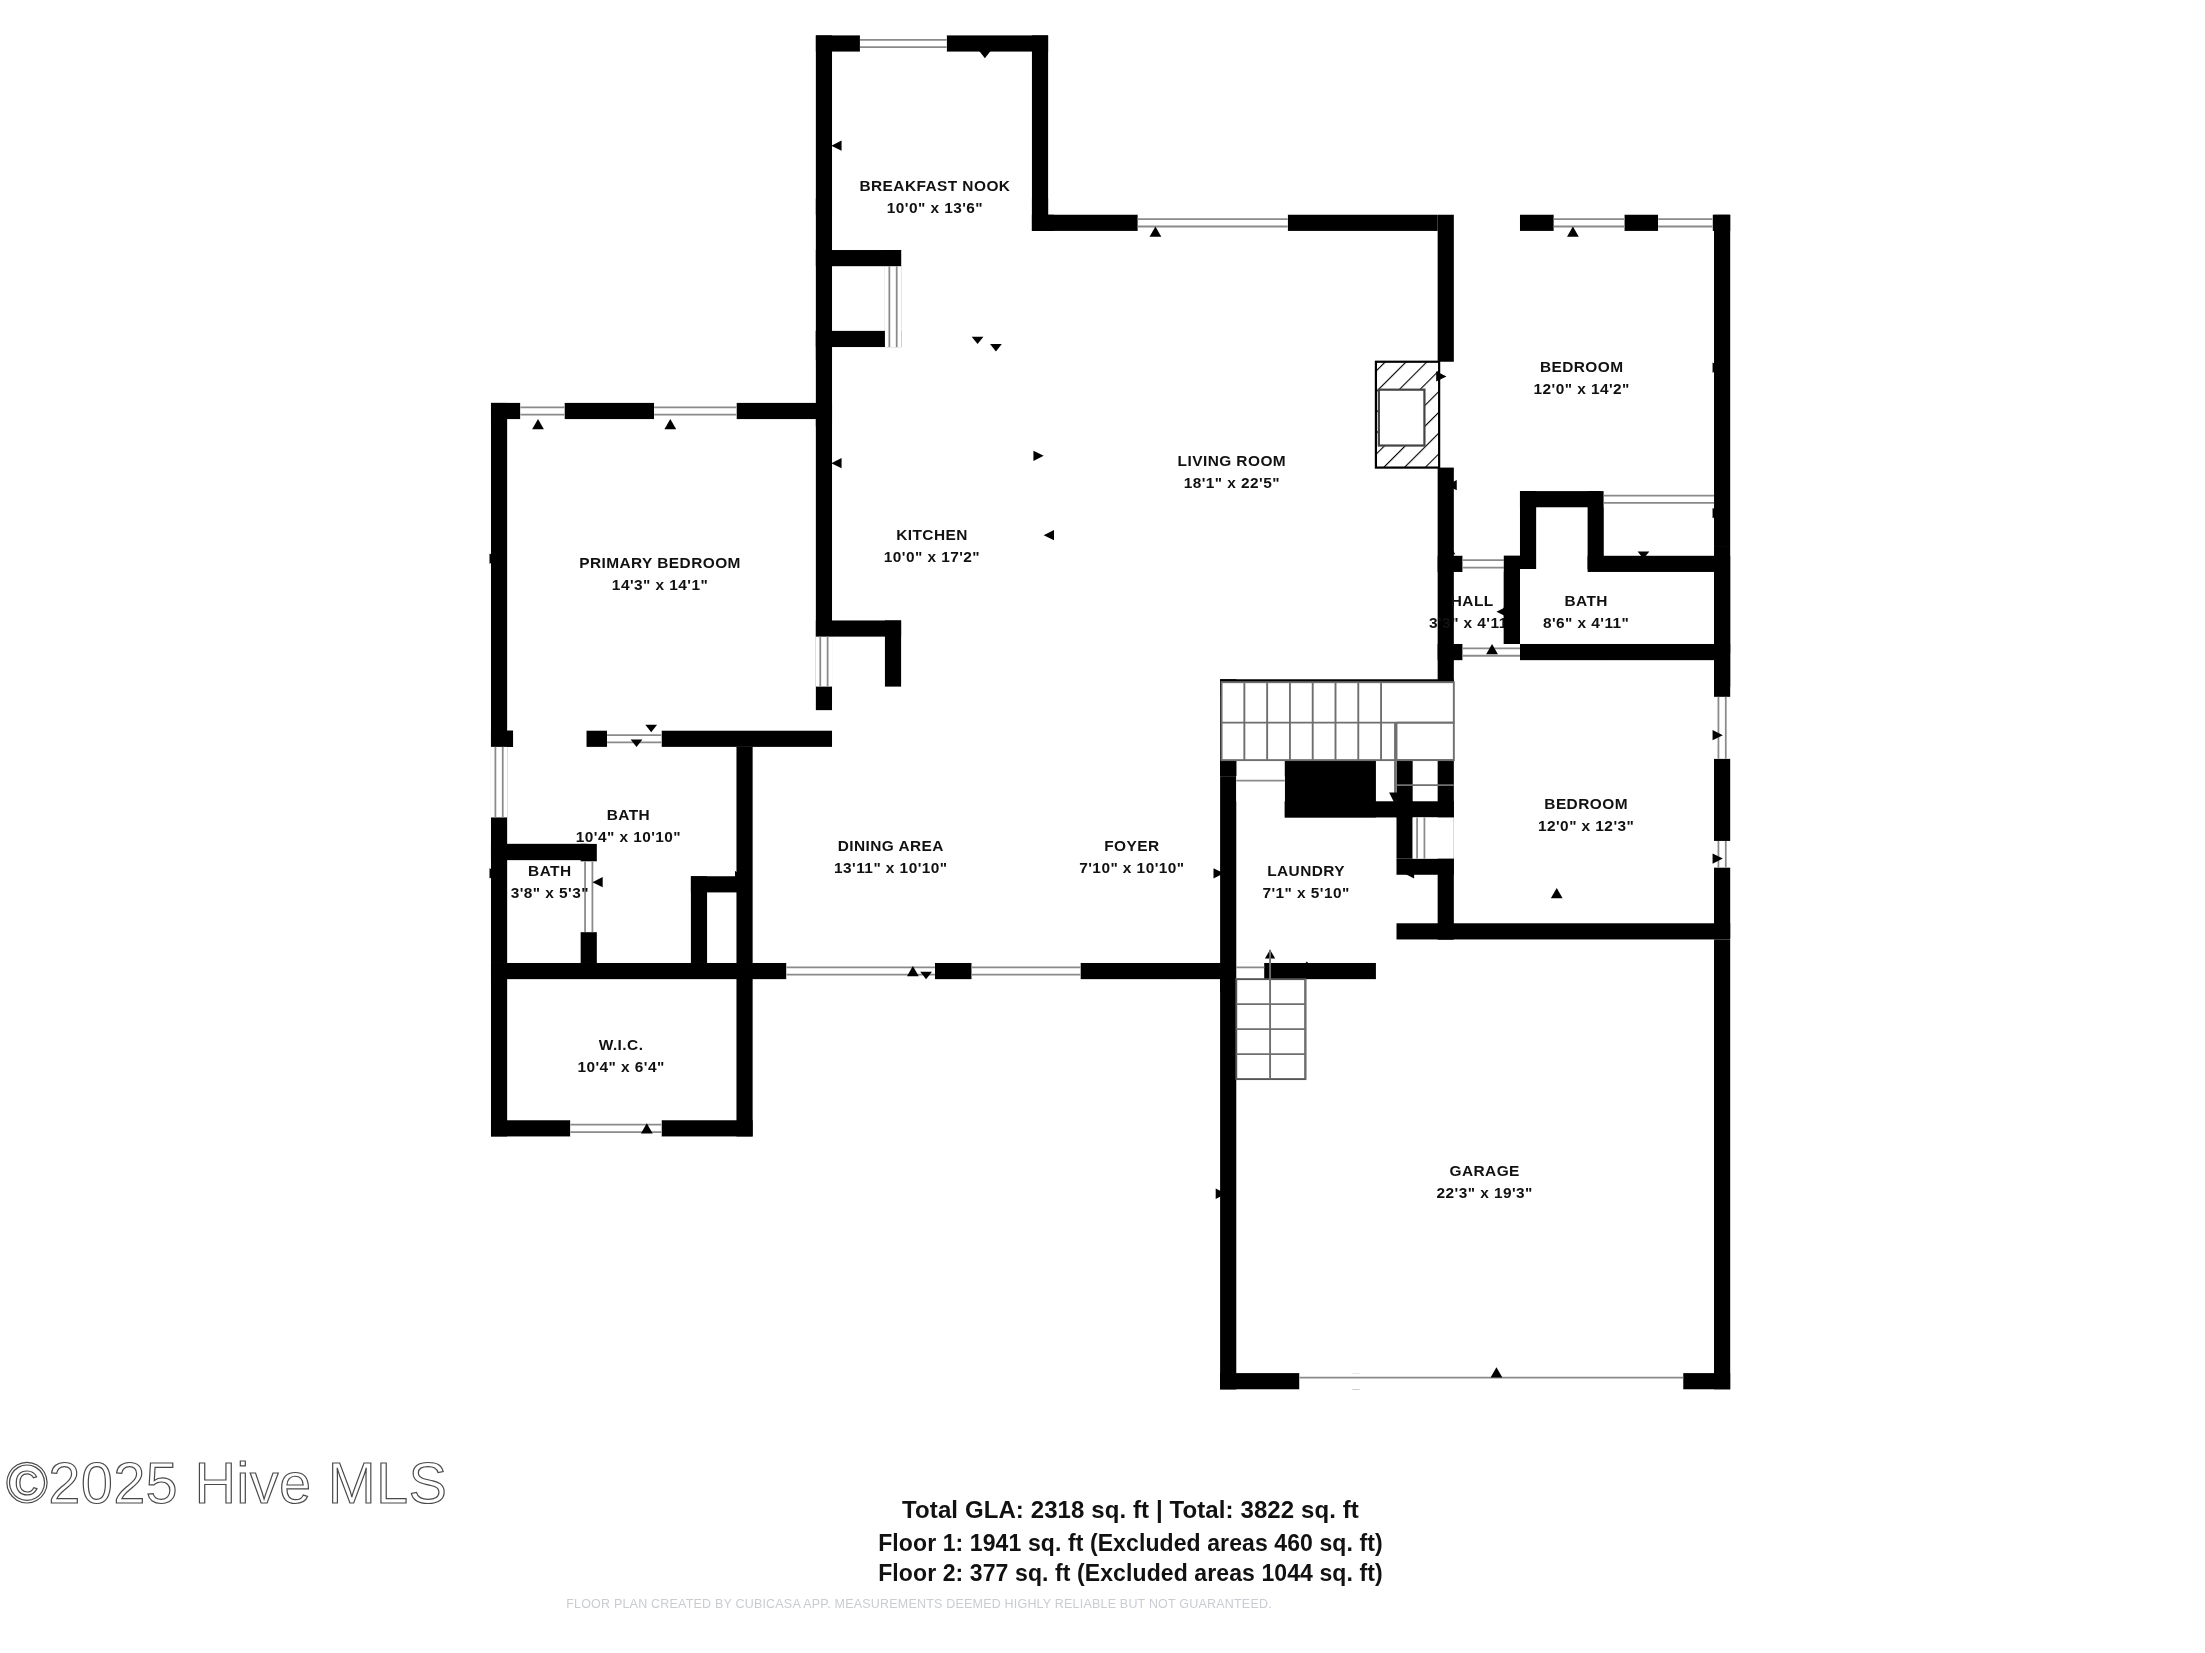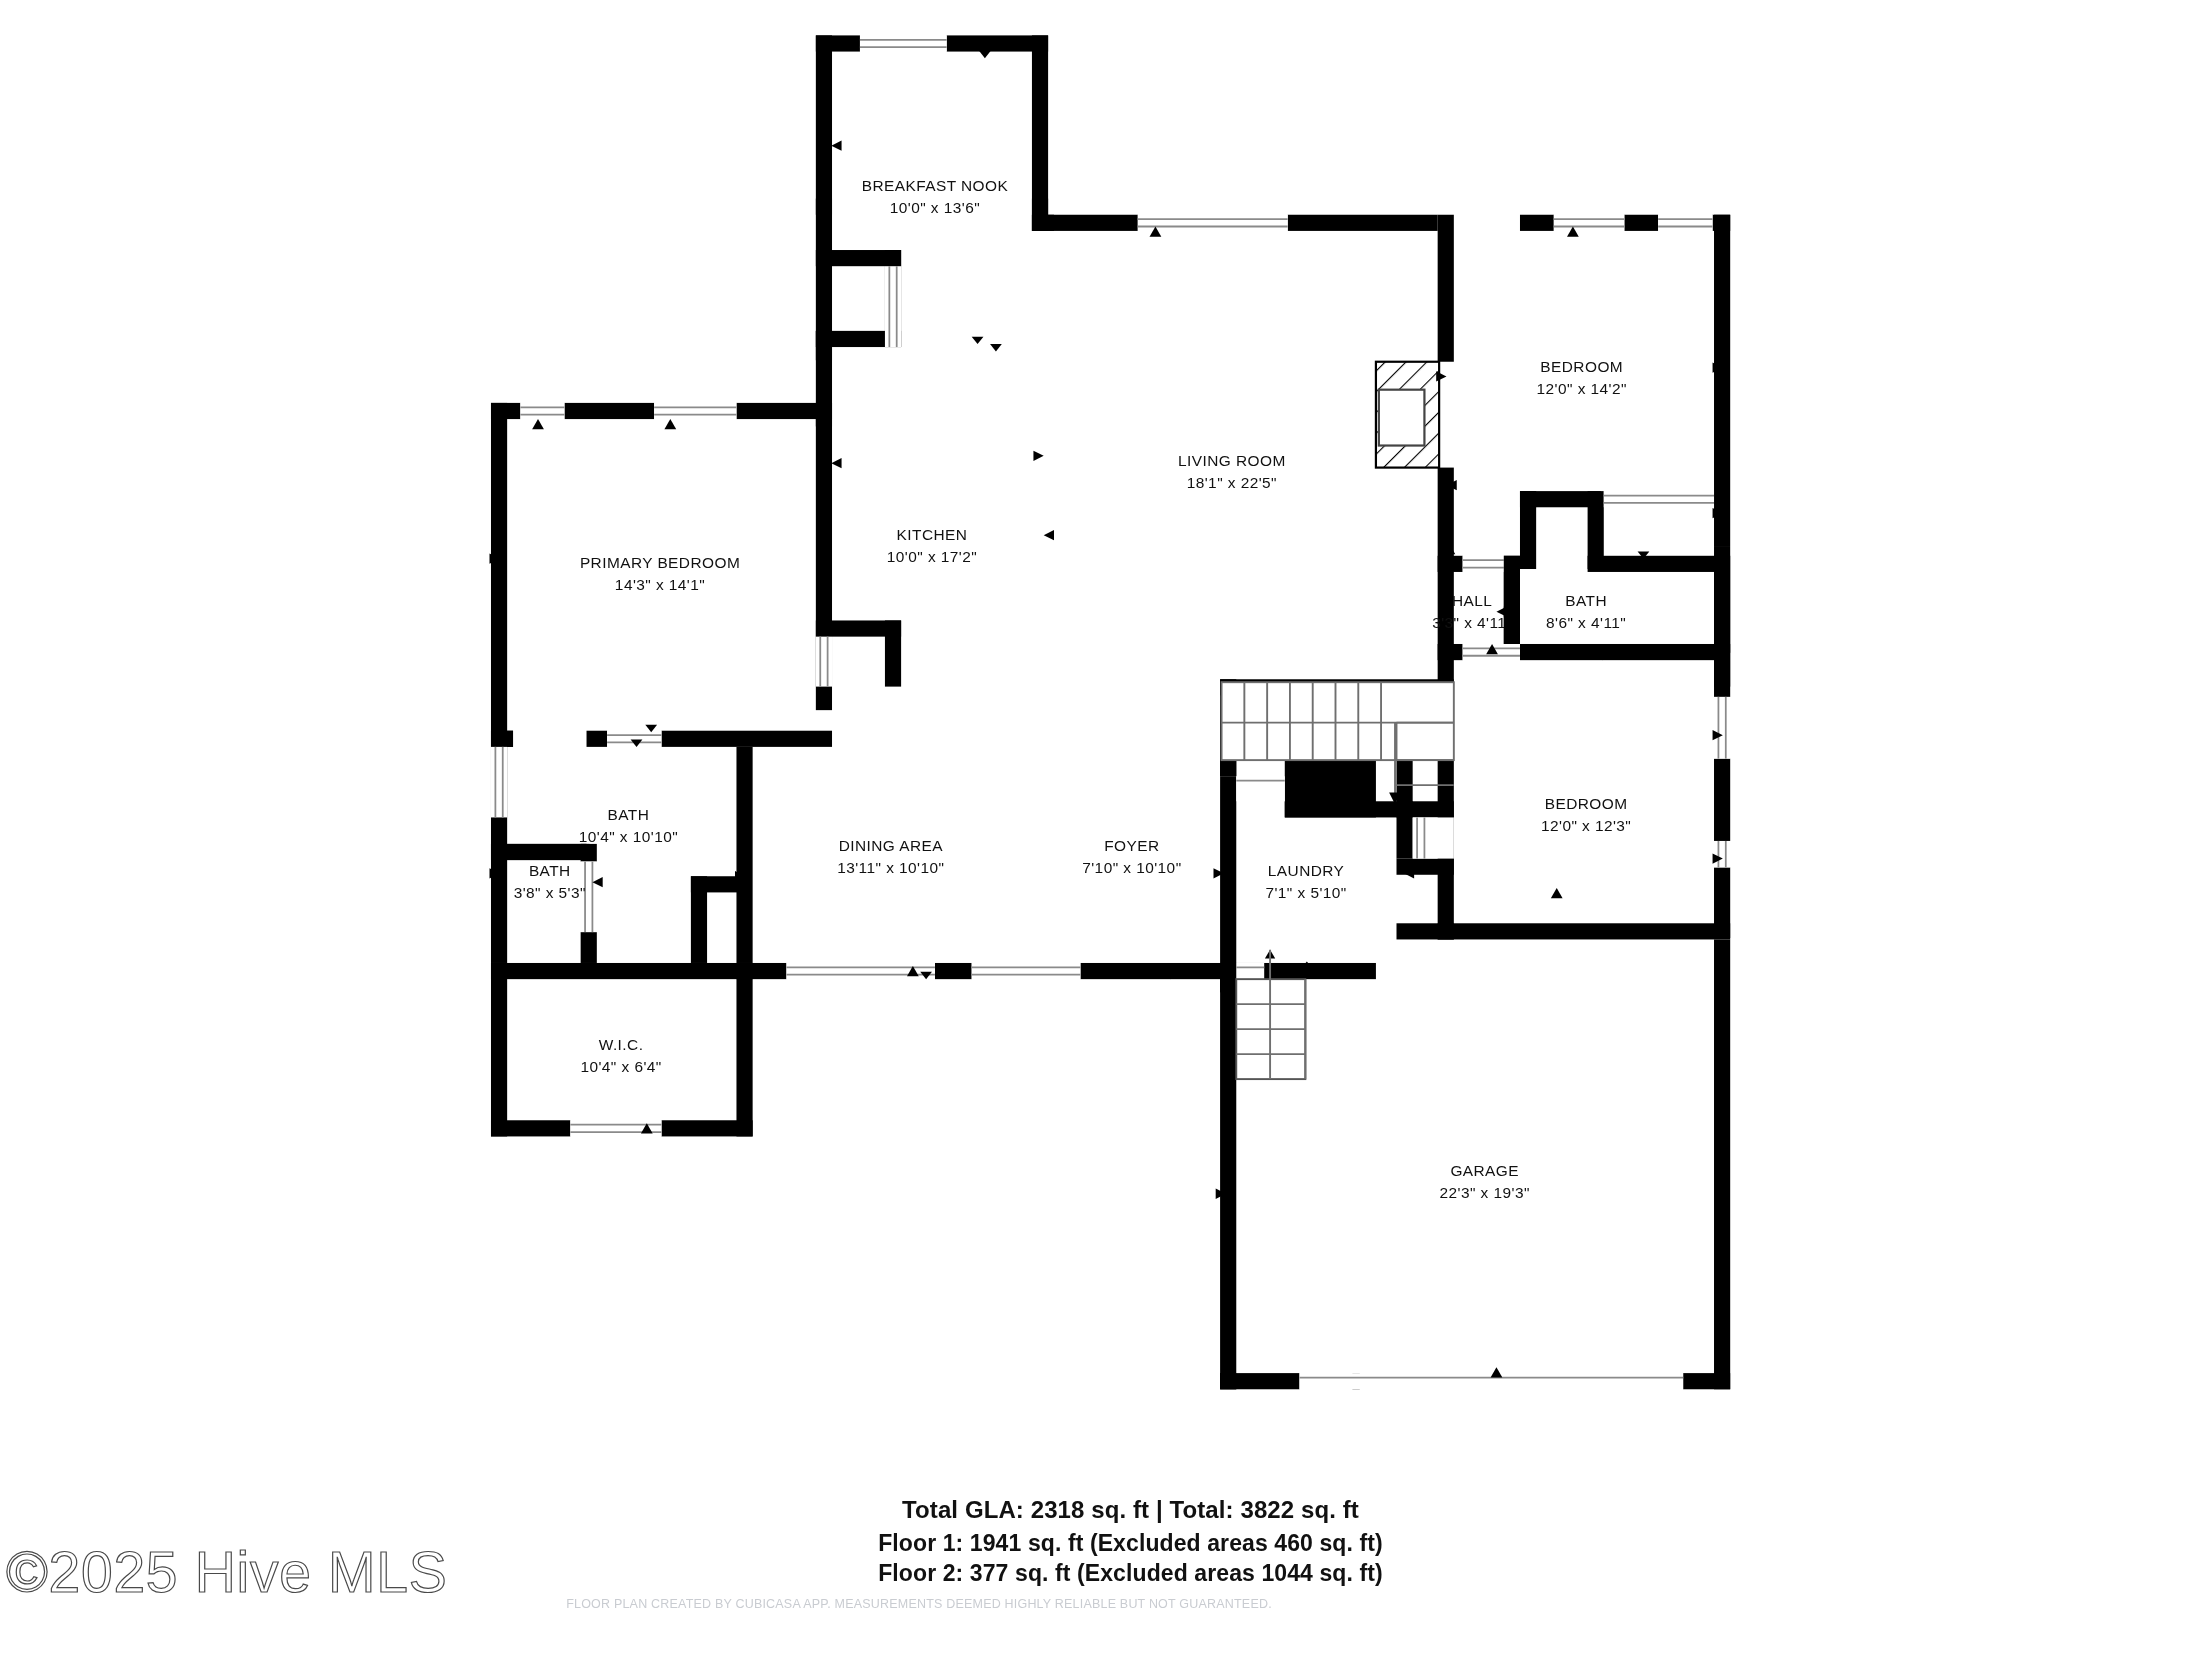--- a/index.html
+++ b/index.html
@@ -12,20 +12,21 @@
     height: 1654px;
     position: relative;
     font-family: "Liberation Sans", sans-serif;
     overflow: hidden;
   }
   #plan-wrap {
     position: absolute;
     left: 0; top: 0;
     width: 2205px;
     height: 1654px;
+    font-weight: bold;
   }
   svg#floorplan {
     display: block;
     width: 2205px;
     height: 1654px;
   }
   .wall { fill: #000000; }
   .opening-fill { fill: #ffffff; }
   .thinline { stroke: #8a8a8a; stroke-width: 2.4; fill: none; }
   .stair-line { stroke: #6f6f6f; stroke-width: 2.6; fill: none; }
@@ -71,21 +72,21 @@
     width: 1838px;
     text-align: center;
     font-family: "Liberation Sans", sans-serif;
     font-size: 12.5px;
     color: #c9ccd1;
     letter-spacing: 0.2px;
   }
   #watermark {
     position: absolute;
     left: 5.9px;
-    top: 1539px;
+    top: 1450px;
     font-family: "Liberation Sans", sans-serif;
     font-size: 57px;
     font-weight: 300;
     color: transparent;
     -webkit-text-stroke: 1.2px #3a3a3a;
     letter-spacing: 0.7px;
     white-space: nowrap;
     opacity: 0.92;
   }
 </style>

